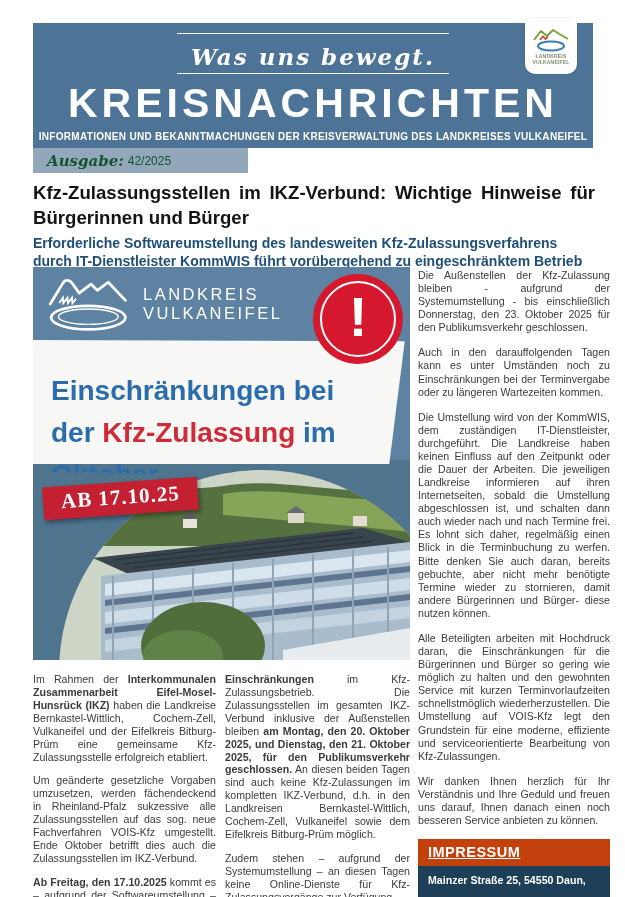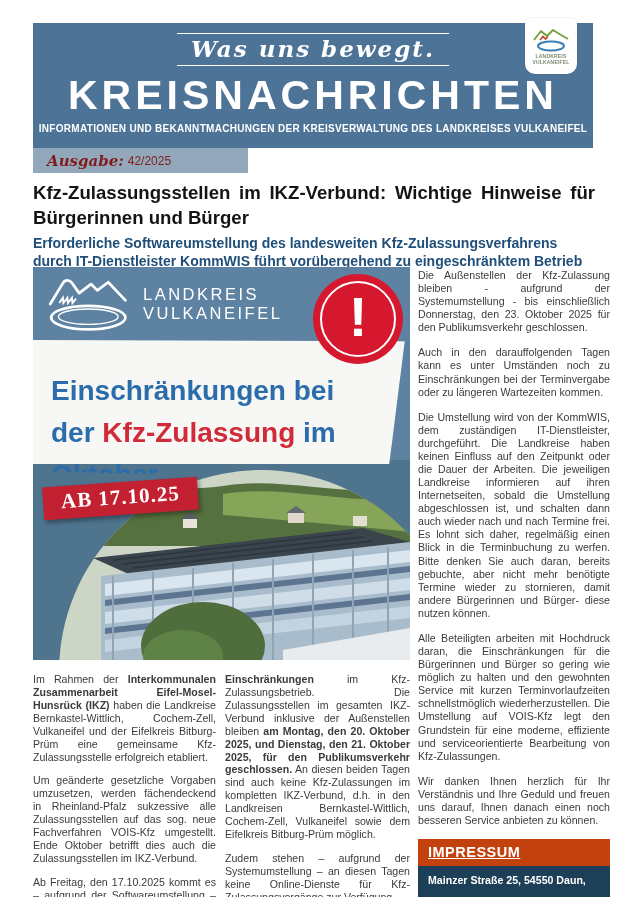--- a/index.html
+++ b/index.html
@@ -13,41 +13,41 @@
   
   .masthead {
     position:absolute; left:33px; top:23px; width:560px; height:125px;
     background:#4d7397; color:#fff; text-align:center;
   }
   .tagline-wrap { display:inline-block; margin-top:9px; padding:1px 30px; }
   .tagline {
     font-family:"DejaVu Serif",serif; font-style:italic; font-weight:bold;
     font-size:23px; letter-spacing:2px; color:#fff;
     border-top:1.5px solid #ffffff; border-bottom:1.5px solid #ffffff;
-    padding:1px 14px 3px 14px; display:inline-block;
+    padding:9px 14px 3px 14px; display:inline-block;
   }
   .mast-title {
     font-size:41px; font-weight:bold; letter-spacing:4px; line-height:1.0;
     margin-top:8px; white-space:nowrap;text-align:center;
   }
   .mast-subtitle {
     font-size:10px; font-weight:bold; letter-spacing:0.3px; margin-top:7px;
     white-space:nowrap;
   }
   .logo-badge {
     position:absolute; right:16px; top:-5px; width:52px; height:56px;
     background:#ffffff; border-radius:6px 6px 10px 10px;
     display:flex; flex-direction:column; align-items:center; justify-content:center;
     box-shadow:0 0 0 1px rgba(0,0,0,0.05);
   }
   .logo-badge .logo-text { font-size:5px; font-weight:bold; color:#7b8b6f; line-height:1.25; text-align:center; letter-spacing:0.2px; }
 
   .issue-bar {
     position:absolute; left:33px; top:148px; width:215px; height:25px;
-    background:#92a8ba; color:#7f1d1d; display:flex; align-items:center; padding-left:14px;
+    background:#92a8ba; color:#14532d; display:flex; align-items:center; padding-left:14px;
   }
   .issue-label { font-family:"DejaVu Serif",serif; font-style:italic; font-weight:bold; font-size:15px; }
   .issue-number { font-size:12px; font-weight:normal; margin-left:4px; }
 
   
   .headline {
     position:absolute; left:33px; top:181px; width:562px;
     font-size:18.6px; font-weight:bold; color:#141414; line-height:1.32;
     text-align:justify;
   }
@@ -213,21 +213,21 @@
             </g>
           </svg>
           <div class="photo-banner">AB 17.10.25</div>
         </div>
       </div>
 
       <div class="body-cols">
         <div class="bcol bcol-1">
           <p><span>Im Rahmen der </span><span style="font-weight: bold;">Interkommunalen Zusammenarbeit Eifel-Mosel-Hunsrück (IKZ)</span><span> haben die Landkreise Bernkastel-Wittlich, Cochem-Zell, Vulkaneifel und der Eifelkreis Bitburg-Prüm eine gemeinsame Kfz-Zulassungsstelle erfolgreich etabliert.</span></p>
           <p>Um geänderte gesetzliche Vorgaben umzusetzen, werden fächendeckend in Rheinland-Pfalz sukzessive alle Zulassungsstellen auf das sog. neue Fachverfahren VOIS-Kfz umgestellt. Ende Oktober betrifft dies auch die Zulassungsstellen im IKZ-Verbund.</p>
-          <p><span style="font-weight: normal;">Ab Freitag, den 17.10.2025</span><span> kommt es – aufgrund der Softwareumstellung – zu</span></p>
+          <p><span style="font-weight: bold;">Ab Freitag, den 17.10.2025</span><span> kommt es – aufgrund der Softwareumstellung – zu</span></p>
         </div>
         <div class="bcol bcol-2">
           <p><span style="font-weight: bold;">Einschränkungen</span><span> im Kfz-Zulassungsbetrieb. Die Zulassungsstellen im gesamten IKZ-Verbund inklusive der Außenstellen bleiben </span><span style="font-weight: bold;">am Montag, den 20. Oktober 2025, und Dienstag, den 21. Oktober 2025, für den Publikumsverkehr geschlossen.</span><span> An diesen beiden Tagen sind auch keine Kfz-Zulassungen im kompletten IKZ-Verbund, d.h. in den Landkreisen Bernkastel-Wittlich, Cochem-Zell, Vulkaneifel sowie dem Eifelkreis Bitburg-Prüm möglich.</span></p>
           <p>Zudem stehen – aufgrund der Systemumstellung – an diesen Tagen keine Online-Dienste für Kfz-Zulassungsvorgänge zur Verfügung.</p>
         </div>
       </div>
     </div>
 
     <div class="right-col">
       <p>Die Außenstellen der Kfz-Zulassung bleiben - aufgrund der Systemumstellung - bis einschließlich Donnerstag, den 23. Oktober 2025 für den Publikumsverkehr geschlossen.</p>

